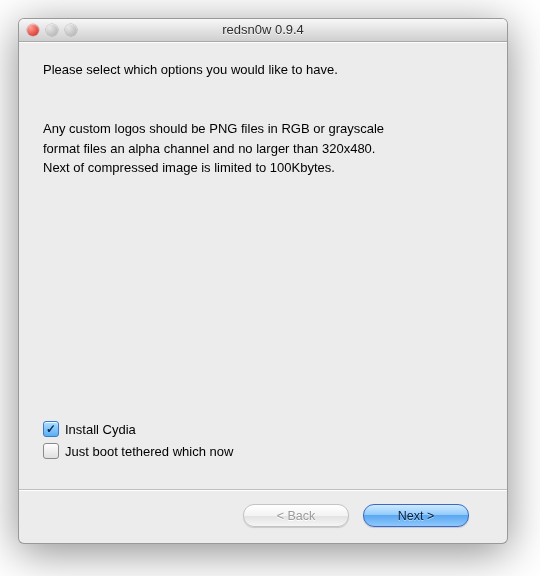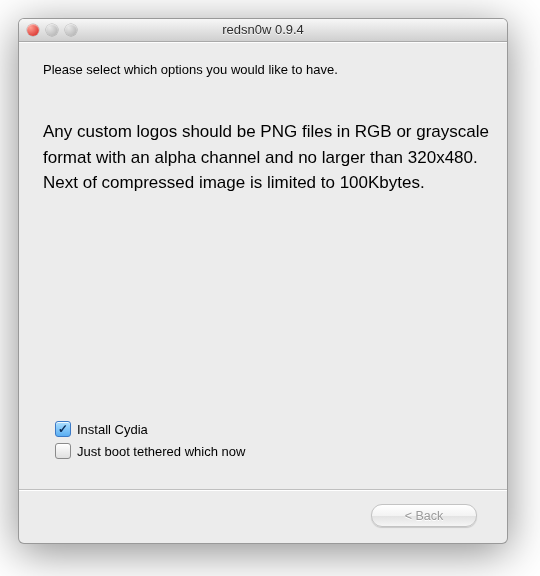--- a/index.html
+++ b/index.html
@@ -58,43 +58,43 @@
     .title-text {
       flex: 1;
       text-align: center;
       font-size: 13px;
       color: #2d2d2d;
       text-shadow: 0 1px 0 rgba(255,255,255,0.8);
       line-height: 22px;
     }
     .content {
       flex: 1;
-      padding: 20px 10px 0 24px;
+      padding: 20px 18px 0 24px;
       color: #000;
       display: flex;
       flex-direction: column;
       box-shadow: inset 0 1px 0 rgba(255,255,255,0.9);
     }
     .prompt {
       margin: 0 0 42px 0;
       font-size: 13px;
     }
     .info {
       margin: 0;
-      font-size: 17px;
+      font-size: 13px;
       line-height: 1.5;
     }
     .spacer { flex: 1; }
     .options {
       margin-bottom: 24px;
     }
     .opt-row {
       display: flex;
       align-items: center;
-      margin: 6px 12px;
+      margin: 6px 0;
       gap: 6px;
     }
     .chk {
       width: 14px;
       height: 14px;
       border: 1px solid #8a8a8a;
       border-radius: 3px;
       background: linear-gradient(to bottom,#fefefe,#e0e0e0);
       box-shadow: inset 0 1px 0 rgba(255,255,255,0.8);
       display: inline-flex;
@@ -169,37 +169,38 @@
       <div class="tl-btn tl-min"></div>
       <div class="tl-btn tl-zoom"></div>
     </div>
     <div class="title-text">redsn0w 0.9.4</div>
   </div>
 
   <div class="content">
     <p class="prompt">Please select which options you would like to have.</p>
     <p class="info">
       <span>Any custom logos should be PNG files in RGB or grayscale</span><br>
-      <span>format with an alpha channel and no larger than 320x480.</span><br>
+      <span>format files an alpha channel and no larger than 320x480.</span><br>
       <span>Next of compressed image is limited to 100Kbytes.</span>
     </p>
 
     <div class="spacer"></div>
 
     <div class="options">
       <div class="opt-row">
         <span class="chk checked"></span>
         <span class="opt-label">Install Cydia</span>
       </div>
       <div class="opt-row">
         <span class="chk"></span>
         <span class="opt-label">Just boot tethered which now</span>
       </div>
     </div>
 
     <div class="sep"></div>
 
     <div class="buttons">
       <div class="btn disabled">&lt; Back</div>
+      <div class="btn primary">Next &gt;</div>
     </div>
   </div>
 </div>
 </div>
 
 </body></html>

